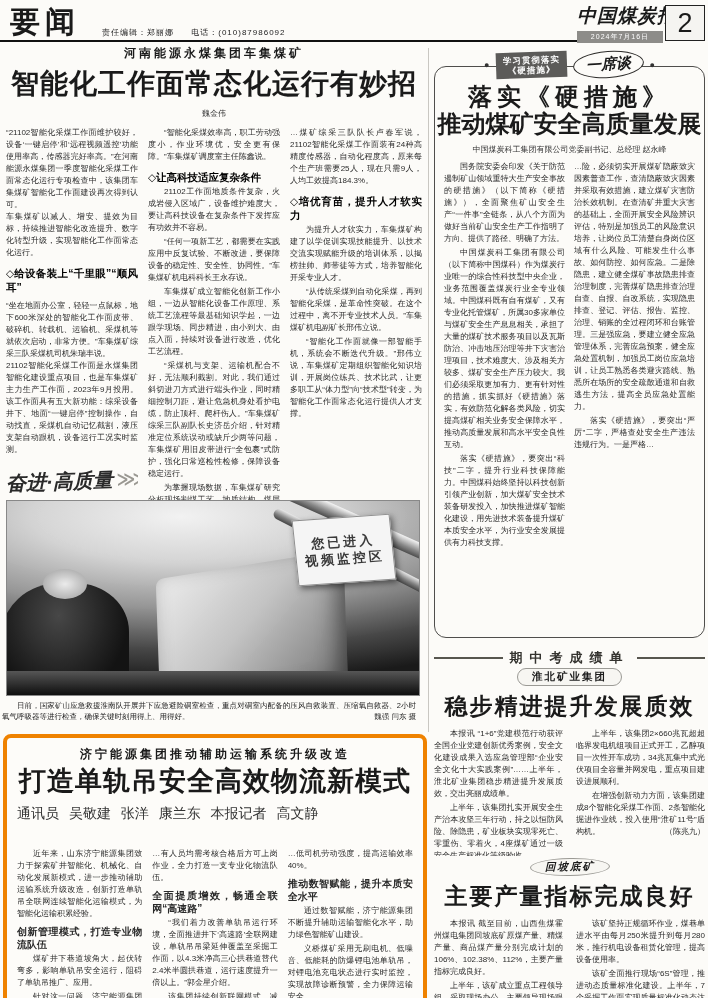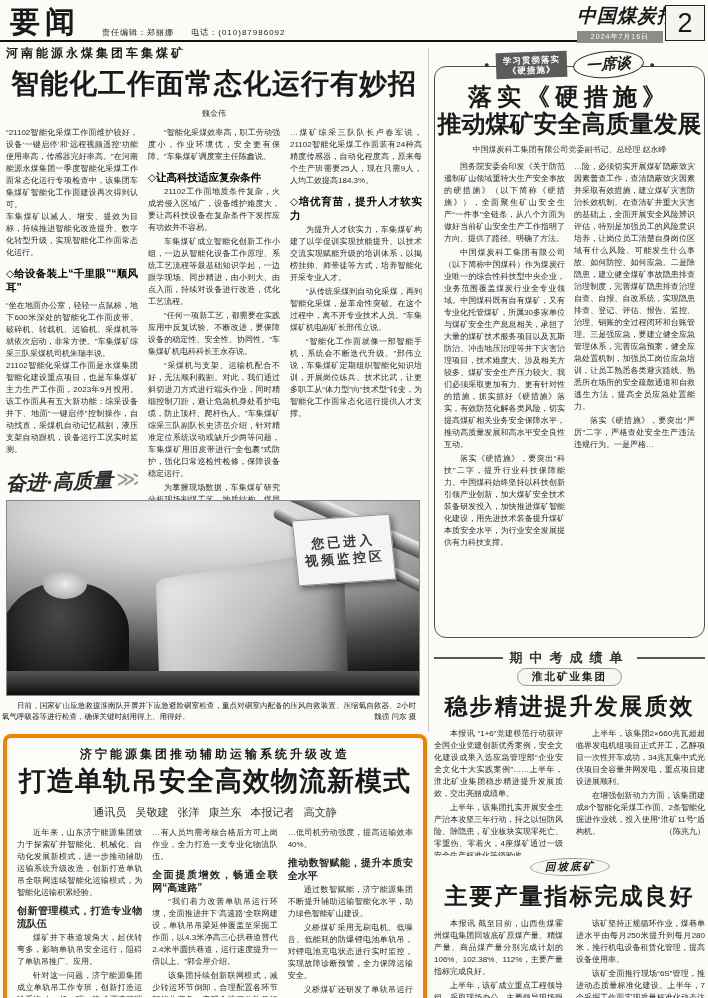--- a/index.html
+++ b/index.html
@@ -15,21 +15,21 @@
   .editor-line span { margin-right:14px; }
   .hdr-rule { position:absolute; left:0; top:40px; width:580px; border-top:2px solid #111; }
   .masthead { position:absolute; left:577px; top:3px; width:86px; text-align:center; }
   .masthead-title { font-size:19px; font-weight:900; font-style:italic; letter-spacing:1px; white-space:nowrap; }
   .masthead-date { margin-top:2px; background:#8d8c89; color:#fff; font-size:7px; padding:1px 0; letter-spacing:1px; }
   .pageno { position:absolute; left:665px; top:5px; width:40px; height:36px; border:1px solid #222; background:#f5f4f1;
             font-size:27px; text-align:center; line-height:35px; font-weight:400; }
   .vrule { position:absolute; left:428px; top:48px; height:684px; border-left:1px solid #c9c7c2; }
   
   .main-art { position:absolute; left:6px; top:45px; width:416px; }
-  .kicker { font-size:12px; text-align:left; letter-spacing:3px; font-weight:bold; }
+  .kicker { font-size:12px; text-align:center; letter-spacing:3px; font-weight:bold; }
   .headline { font-size:28px; font-weight:900; text-align:center; letter-spacing:1px; margin-top:3px; white-space:nowrap; }
   .author { font-size:8px; text-align:center; margin-top:5px; color:#333; }
   .cols3 { display:flex; gap:10px; margin-top:8px; height:378px; overflow:hidden; }
   .bodytext { font-size:8px; line-height:12px; text-align:justify; color:#2a2a2a; }
   .col { flex:1; overflow:hidden; }
   .col p { margin-bottom:2px; text-indent:2em; }
   .col p.noind { text-indent:0; }
   .subhead { font-weight:bold; font-size:10.5px; line-height:14px; text-indent:0 !important; margin:7px 0 6px; color:#000; }
   .col1wrap { flex:1; display:flex; flex-direction:column; overflow:hidden; }
   .col1text { flex:1; overflow:hidden; }
@@ -59,21 +59,21 @@
   .floor { position:absolute; left:0; bottom:0; width:100%; height:24px;
            background:linear-gradient(#585755,#121211); }
   .caption { position:absolute; left:2px; top:700px; width:414px; font-size:7.5px; line-height:11px; text-align:justify; color:#222; }
   .caption .cap-text { text-indent:2em; }
   .caption .credit { float:right; margin-left:10px; }
   
   .obox { position:absolute; left:3px; top:734px; width:424px; height:290px; border:4px solid #ef8200; border-radius:8px;
           background:#fdfcf9; padding:8px 10px 0; overflow:hidden; }
   .o-kicker { font-size:12px; text-align:center; letter-spacing:3px; font-weight:bold; }
   .o-headline { font-size:27px; font-weight:900; text-align:center; letter-spacing:1px; white-space:nowrap; }
-  .o-byline { font-size:11px; text-align:center; margin:6px 0 7px; color:#333; word-spacing:6px; }
+  .o-byline { font-size:14px; margin:6px 0 25px; color:#333; word-spacing:6px; }
   .o-cols { display:flex; gap:10px; height:170px; overflow:hidden; }
   .o-sub { font-weight:bold; font-size:10px; line-height:13px; margin:5px 0 4px; text-indent:0 !important; }
   
   .talkbox { position:absolute; left:434px; top:66px; width:271px; height:572px; border:1px solid #4f4e4c; border-radius:12px;
              background:#fcfbf8; }
   .tlabel-row { position:absolute; left:0; top:-16px; width:100%; display:flex; align-items:center; justify-content:center; gap:6px; }
   .tdot { font-size:9px; color:#333; }
   .tlabel { background:#5c5b59; color:#fff; font-size:8.5px; line-height:10px; font-weight:bold; padding:3px 7px;
             text-align:center; transform:rotate(-2deg); letter-spacing:1px; }
   .tscript { font-size:15px; font-weight:900; font-style:italic; border:1.5px solid #2e2d2b; border-radius:50%;
@@ -132,22 +132,22 @@
         </div>
         <div class="slogan">
           <span>奋进·高质量</span>
           <span class="chev">≫≫</span>
         </div>
       </div>
       <div class="col">
         <p>“智能化采煤效率高，职工劳动强度小，作业环境优，安全更有保障。”车集煤矿调度室主任陈鑫说。</p>
         <p class="subhead">◇让高科技适应复杂条件</p>
         <p>21102工作面地质条件复杂，火成岩侵入区域广，设备维护难度大，要让高科技设备在复杂条件下发挥应有功效并不容易。</p>
+        <p>“任何一项新工艺，都需要在实践应用中反复试验、不断改进，要保障设备的稳定性、安全性、协同性。”车集煤矿机电科科长王永存说。</p>
         <p>车集煤矿成立智能化创新工作小组，一边从智能化设备工作原理、系统工艺流程等最基础知识学起，一边跟学现场、同步精进，由小到大、由点入面，持续对设备进行改造，优化工艺流程。</p>
-        <p>“任何一项新工艺，都需要在实践应用中反复试验、不断改进，要保障设备的稳定性、安全性、协同性。”车集煤矿机电科科长王永存说。</p>
         <p>“采煤机与支架、运输机配合不好，无法顺利截割。对此，我们通过斜切进刀方式进行端头作业，同时精细控制刀距，避让危急机身处看护电缆，防止顶杆、爬杆伤人。”车集煤矿综采三队副队长史济岳介绍，针对精准定位系统误动或缺斤少两等问题，车集煤矿用旧皮带进行“全包裹”式防护，强化日常巡检性检修，保障设备稳定运行。</p>
         <p>为掌握现场数据，车集煤矿研究分析现场割煤工艺、地质结构、煤层走向、支架工作阻力、周期来压等数据，优化采煤工艺流程和自动化割煤程序。通过一系列技术攻关，21102智能化采煤工作面电液控支架自动跟机率达93.6%，采煤机记忆割煤率达89.8%，均超过…</p>
       </div>
       <div class="col">
         <p class="noind">…煤矿综采三队队长卢春军说，21102智能化采煤工作面装有24种高精度传感器，自动化程度高，原来每个生产班需要25人，现在只需9人，人均工效提高184.3%。</p>
         <p class="subhead">◇培优育苗，提升人才软实力</p>
         <p>为提升人才软实力，车集煤矿构建了以学促训实现技能提升、以技术交流实现赋能升级的培训体系，以揭榜挂帅、师带徒等方式，培养智能化开采专业人才。</p>
         <p>“从传统采煤到自动化采煤，再到智能化采煤，是革命性突破。在这个过程中，离不开专业技术人员。”车集煤矿机电副矿长邢伟立说。</p>
         <p>“智能化工作面就像一部智能手机，系统会不断迭代升级。”邢伟立说，车集煤矿定期组织智能化知识培训，开展岗位练兵、技术比武，让更多职工从“体力型”向“技术型”转变，为智能化工作面常态化运行提供人才支撑。</p>
       </div>

